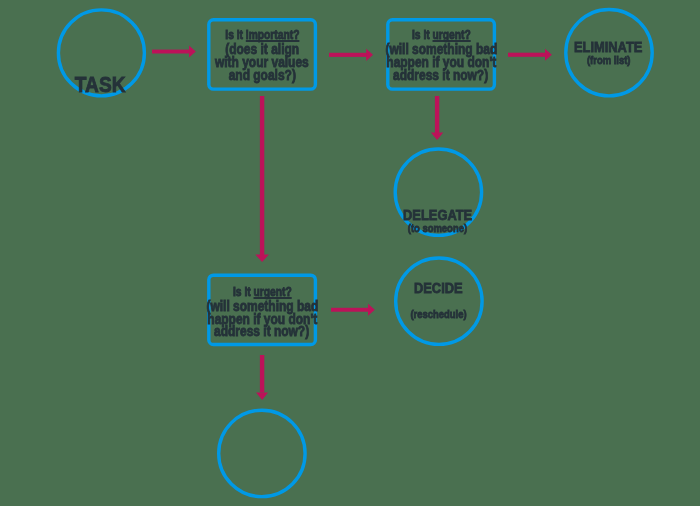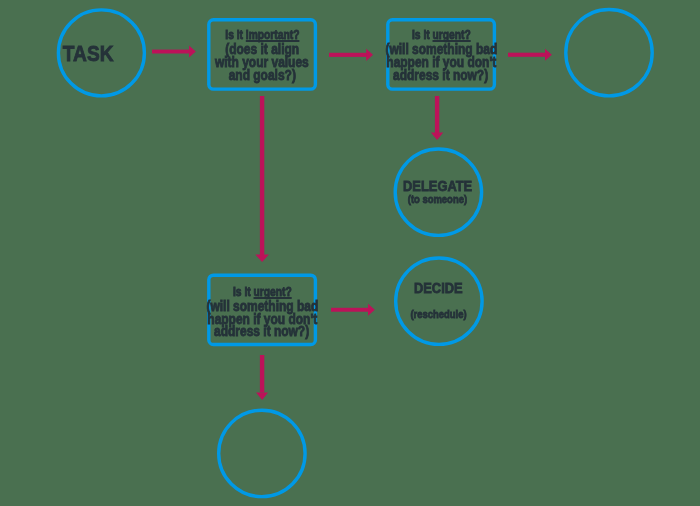--- a/index.html
+++ b/index.html
@@ -63,21 +63,21 @@
       <rect x="331" y="307.8" width="38.5" height="3.9"></rect>
       <path d="M368 303.8 L374.8 309.8 L368 315.8 Z"></path>
     </g>
     <g>
       <rect x="259.9" y="355" width="4.4" height="37.5"></rect>
       <path d="M256.1 392.4 L262.1 400.1 L268 392.4 Z"></path>
     </g>
   </g>
 </svg>
 
-<div class="node" style="left:46px;top:10px;width:85px;height:87px;">
+<div class="node" style="left:58px;top:10px;width:85px;height:87px;justify-content:flex-end;">
   <div class="t-task">
         <span class="ln">TASK</span>
       </div>
 </div>
 
 <div class="node" style="left:207px;top:18.8px;width:110px;height:72px;">
   <div class="t-box-title">
         <span class="ln"><span>Is it </span><span class="u">important?</span></span>
       </div>
   <div class="t-sub">
@@ -99,22 +99,30 @@
         <span class="ln">(will something bad</span>
       </div>
   <div class="t-sub">
         <span class="ln">happen if you don't</span>
       </div>
   <div class="t-sub">
         <span class="ln">address it now?)</span>
       </div>
 </div>
 
+<div class="node" style="left:566px;top:9.6px;width:85px;height:87px;">
+  <div class="t-circ">
+        <span class="ln">ELIMINATE</span>
+      </div>
+  <div class="t-circ-sub">
+        <span class="ln">(from list)</span>
+      </div>
+</div>
 
-<div class="node" style="left:395px;top:148.3px;width:85px;height:87px;">
+<div class="node" style="left:395px;top:148.3px;width:85px;height:87px;justify-content:flex-end;">
   <div class="t-circ">
         <span class="ln">DELEGATE</span>
       </div>
   <div class="t-circ-sub">
         <span class="ln">(to someone)</span>
       </div>
 </div>
 
 <div class="node" style="left:207px;top:275px;width:110px;height:72px;">
   <div class="t-box-title">

